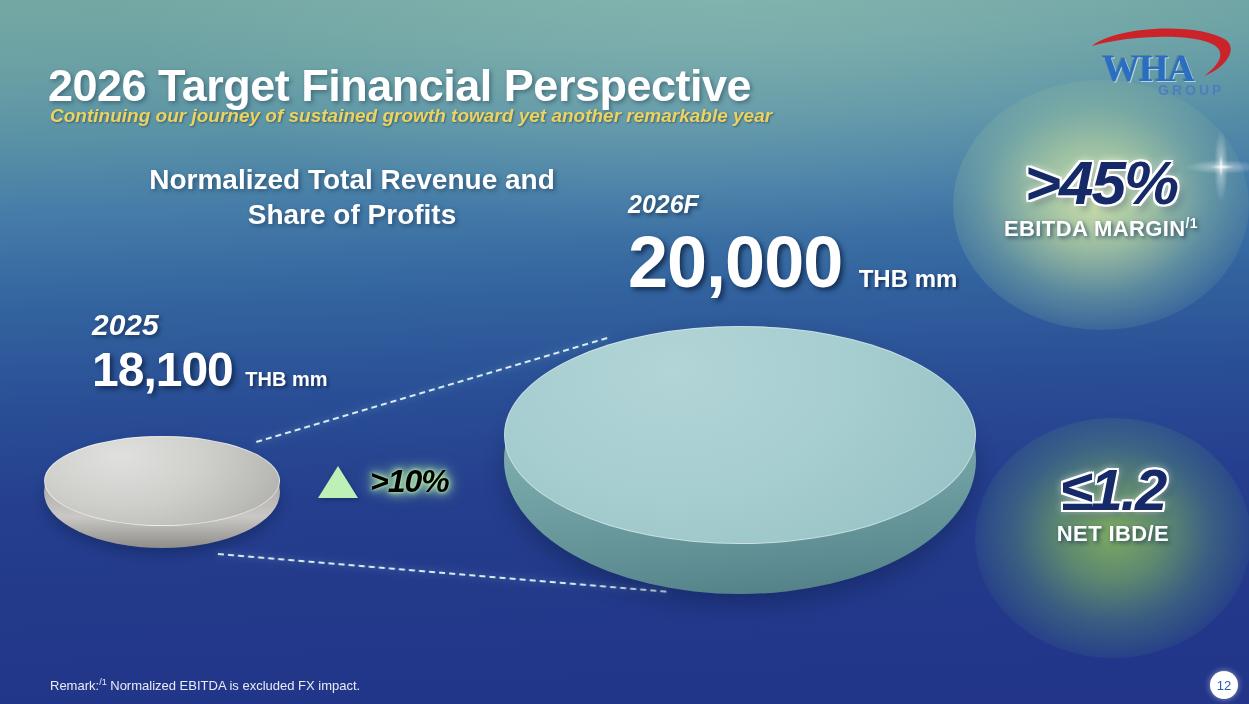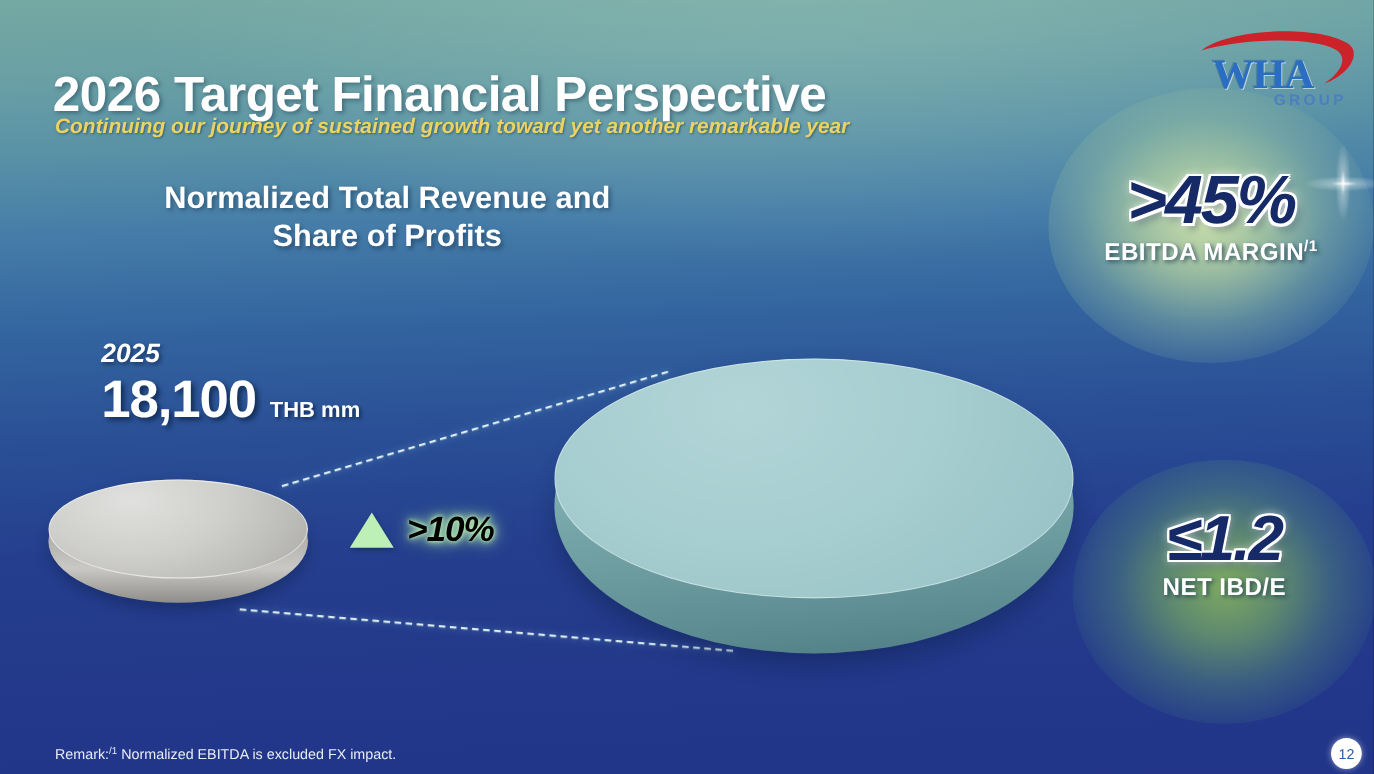--- a/index.html
+++ b/index.html
@@ -119,21 +119,21 @@
     font-size: 28px;
     font-weight: bold;
     line-height: 1.25;
     color: #ffffff;
     text-shadow: 2px 2px 4px rgba(20,50,80,0.55);
   }
 
   
   .val-block { position: absolute; white-space: nowrap; }
   .val-year {
-    font-size: 24px;
+    font-size: 30px;
     font-weight: bold;
     font-style: italic;
     color: #ffffff;
     text-shadow: 2px 2px 4px rgba(15,40,75,0.75);
     display: block;
   }
   .val-num {
     font-size: 52px;
     font-weight: bold;
     color: #ffffff;
@@ -326,20 +326,25 @@
     <div class="side"></div>
     <div class="top"></div>
   </div>
 
   <div class="val-block" id="val-2025">
     <span class="val-year">2025</span>
     <span class="val-num">18,100</span>
     <span class="val-unit">THB mm</span>
   </div>
 
+  <div class="val-block" id="val-2026">
+    <span class="val-year">2026F</span>
+    <span class="val-num">20,000</span>
+    <span class="val-unit">THB mm</span>
+  </div>
 
   <div id="growth">
     <div class="tri"></div>
     <span class="gtext">&gt;10%</span>
   </div>
 
   <div class="kpi" id="kpi-ebitda">
     <span class="kpi-value">&gt;45%</span>
     <span class="kpi-label"><span>EBITDA MARGIN</span><sup>/1</sup></span>
   </div>

